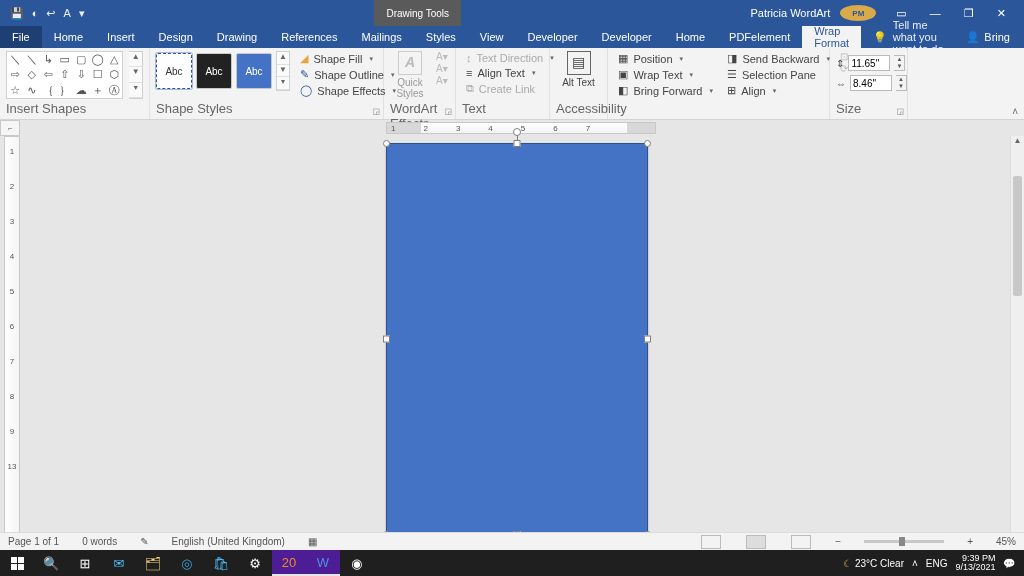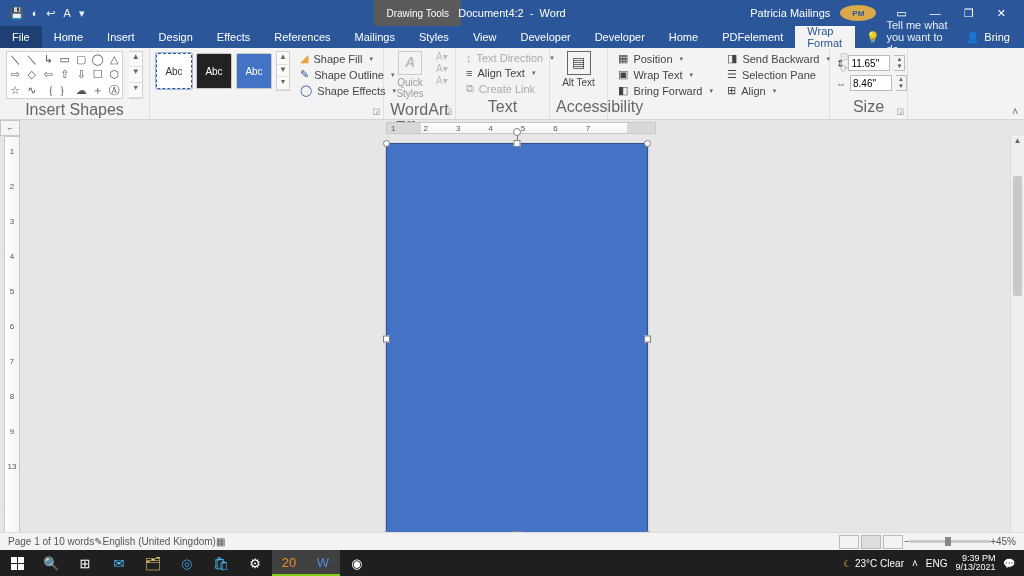--- a/index.html
+++ b/index.html
@@ -20,21 +20,21 @@
 .tabs .tab { padding: 0 12px; display: flex; align-items: center; cursor: pointer; }
 .tabs .tab.file { background: #1e3f73; }
 .tabs .tab.active { background: #f3f3f3; color: #2b579a; }
 .tabs .tellme { margin-left: 12px; display: flex; align-items: center; gap: 6px; opacity: .9; }
 .tabs .share { margin-left: auto; padding: 0 14px; display:flex; align-items:center; gap:4px;}
 
 
 .ribbon { height: 72px; background: #f3f3f3; border-bottom: 1px solid #d4d4d4; display: flex; font-size: 10px; color: #444; position: relative; }
 .group { border-right: 1px solid #e0e0e0; display: flex; flex-direction: column; justify-content: space-between; padding: 3px 6px 0 6px; position: relative; }
 .group-body { display: flex; align-items: flex-start; gap: 6px; flex: 1; }
-.group-label { text-align: center; font-size: 16px; color: #666; padding: 2px 0 3px; }
+.group-label { text-align: left; font-size: 13px; color: #666; padding: 2px 0 3px; }
 .launcher { position: absolute; right: 3px; bottom: 3px; font-size: 8px; color: #888; }
 
 
 .shapes-gallery { width: 122px; height: 48px; border: 1px solid #d0d0d0; background: #fff; display: grid; grid-template-columns: repeat(7, 1fr); grid-template-rows: repeat(3, 1fr); place-items: center; font-size: 11px; color: #555; }
 .shapes-gallery span { line-height: 1; }
 .gallery-side { width: 14px; height: 48px; border: 1px solid #d0d0d0; border-left: none; background:#fafafa; display: flex; flex-direction: column; }
 .gallery-side div { flex:1; border-bottom:1px solid #e0e0e0; font-size:8px; text-align:center; color:#666;}
 
 
 .styles-gallery { display: flex; gap: 4px; align-items: center; }
@@ -80,68 +80,65 @@
 .sel-handle { position:absolute; width:7px; height:7px; background:#fff; border:1px solid #7f7f7f; border-radius:50%; }
 .sel-handle.sq { border-radius:0; }
 .rot-handle { position:absolute; width:8px; height:8px; background:#fff; border:1px solid #7f7f7f; border-radius:50%; top:-16px; left:50%; transform:translateX(-50%); }
 .rot-handle::after{content:"";position:absolute;left:50%;top:100%;width:1px;height:8px;background:#7f7f7f;}
 .scrollbar-v { position:absolute; right:0; top:0; bottom:0; width:14px; background:#efefef; border-left:1px solid #dcdcdc;}
 .scrollbar-v .thumb { position:absolute; left:2px; right:2px; top:40px; height:120px; background:#c8c8c8; border-radius:2px;}
 .scrollbar-v .arrow { position:absolute; left:0; right:0; height:14px; text-align:center; font-size:8px; color:#666;}
 .scrollbar-v .arrow.up{top:0;} .scrollbar-v .arrow.dn{bottom:0;}
 
 
-.statusbar { position:absolute; left:0; right:0; bottom:26px; height:18px; background:#f3f3f3; border-top:1px solid #dcdcdc; display:flex; align-items:center; font-size:10px; color:#555; padding:0 8px; gap:0;}
+.statusbar { position:absolute; left:0; right:0; bottom:26px; height:18px; background:#f3f3f3; border-top:1px solid #dcdcdc; display:flex; align-items:center; font-size:10px; color:#555; padding:0 8px; gap:23px;}
 .statusbar .spacer{flex:1;}
 .viewbtn { width:20px; height:14px; border:1px solid #bbb; display:inline-block; margin:0 1px;}
 .zoom-slider { width:80px; height:3px; background:#c8c8c8; position:relative; display:inline-block; vertical-align:middle;}
 .zoom-slider .knob{position:absolute;left:35px;top:-3px;width:6px;height:9px;background:#888;}
 
 
 .taskbar { position:absolute; left:0; right:0; bottom:0; height:26px; background:#1f1f1f; display:flex; align-items:center; color:#fff; font-size:10px; }
 .taskbar .tb-item { width:34px; height:26px; display:flex; align-items:center; justify-content:center; font-size:13px; }
-.taskbar .tb-item.active { border-bottom:2px solid #84cc16; background:#404040;}
+.taskbar .tb-item.active { border-bottom:2px solid #e5e5e5; background:#4c1d95;}
 .taskbar .tray { margin-left:auto; display:flex; align-items:center; gap:8px; padding-right:8px; font-size:10px;}
 .tray .clock { text-align:right; line-height:1.05; font-size:9px;}
 .win-logo { display:grid; grid-template-columns:6px 6px; grid-template-rows:6px 6px; gap:1px;}
 .win-logo span{background:#fff;}
 </style>
 </head>
 <body>
 
 <div class="titlebar">
   <div class="qat">
     <span>💾</span>
     <span>◐</span>
     <span>↩</span>
     <span>A</span>
     <span>▾</span>
   </div>
-  <div class="docname">
-    <span>Document4:2</span> &nbsp;-&nbsp; <span>Word</span>
-  </div>
   <div class="context-tab">Drawing Tools</div>
   <div class="right">
-    <span>Patricia Mailings</span>
+    <span>Patricia WordArt</span>
     <span class="avatar">PM</span>
     <span class="wincontrols">
       <span>▭</span>
       <span>—</span>
       <span>❐</span>
       <span>✕</span>
     </span>
   </div>
 </div>
 
 <div class="tabs">
   <div class="tab file">File</div>
   <div class="tab">Home</div>
   <div class="tab">Insert</div>
   <div class="tab">Design</div>
-  <div class="tab">Effects</div>
+  <div class="tab">Drawing</div>
   <div class="tab">References</div>
   <div class="tab">Mailings</div>
   <div class="tab">Styles</div>
   <div class="tab">View</div>
   <div class="tab">Developer</div>
   <div class="tab">Developer</div>
   <div class="tab">Home</div>
   <div class="tab">PDFelement</div>
   <div class="tab active">Wrap Format</div>
   <div class="tellme">
@@ -213,20 +210,21 @@
             <span>Shape Outline</span>
             <span class="dd">▾</span>
           </div>
         <div class="cmd">
             <span style="color:#2b579a">◯</span>
             <span>Shape Effects</span>
             <span class="dd">▾</span>
           </div>
       </div>
     </div>
+    <div class="group-label">Shape Styles</div>
     <span class="launcher">◲</span>
   </div>
 
   <div class="group" style="width:72px">
     <div class="group-body">
       <div class="big-btn">
         <div class="icon" style="color:#bbb;font-style:italic;font-weight:bold">A</div>
         <span>Quick Styles</span>
       </div>
       <div class="vstack" style="font-size:10px;color:#bbb">

